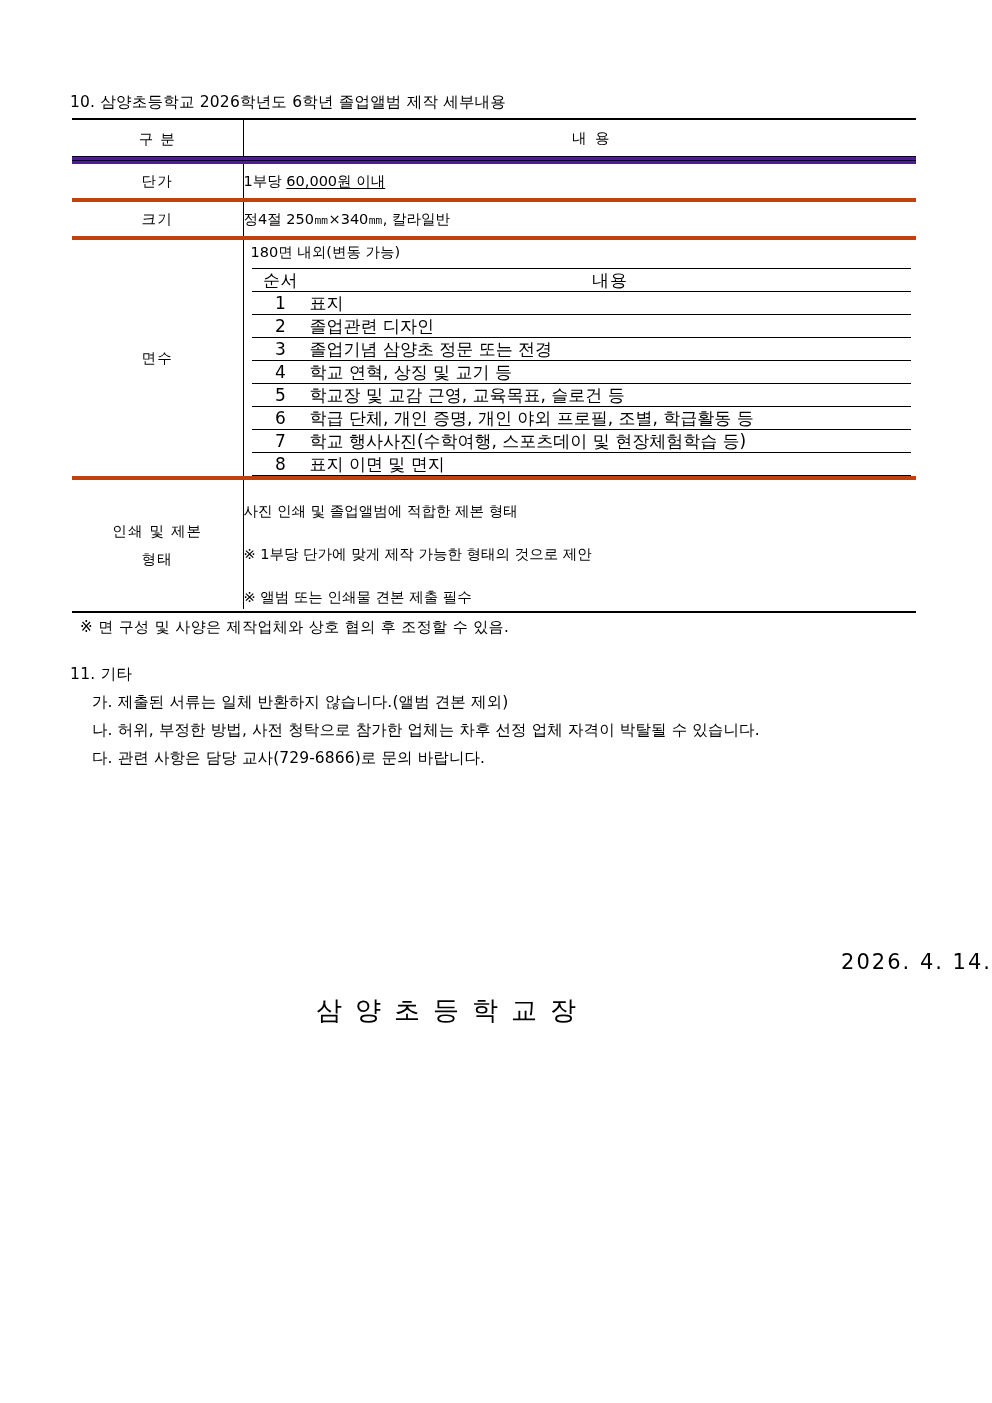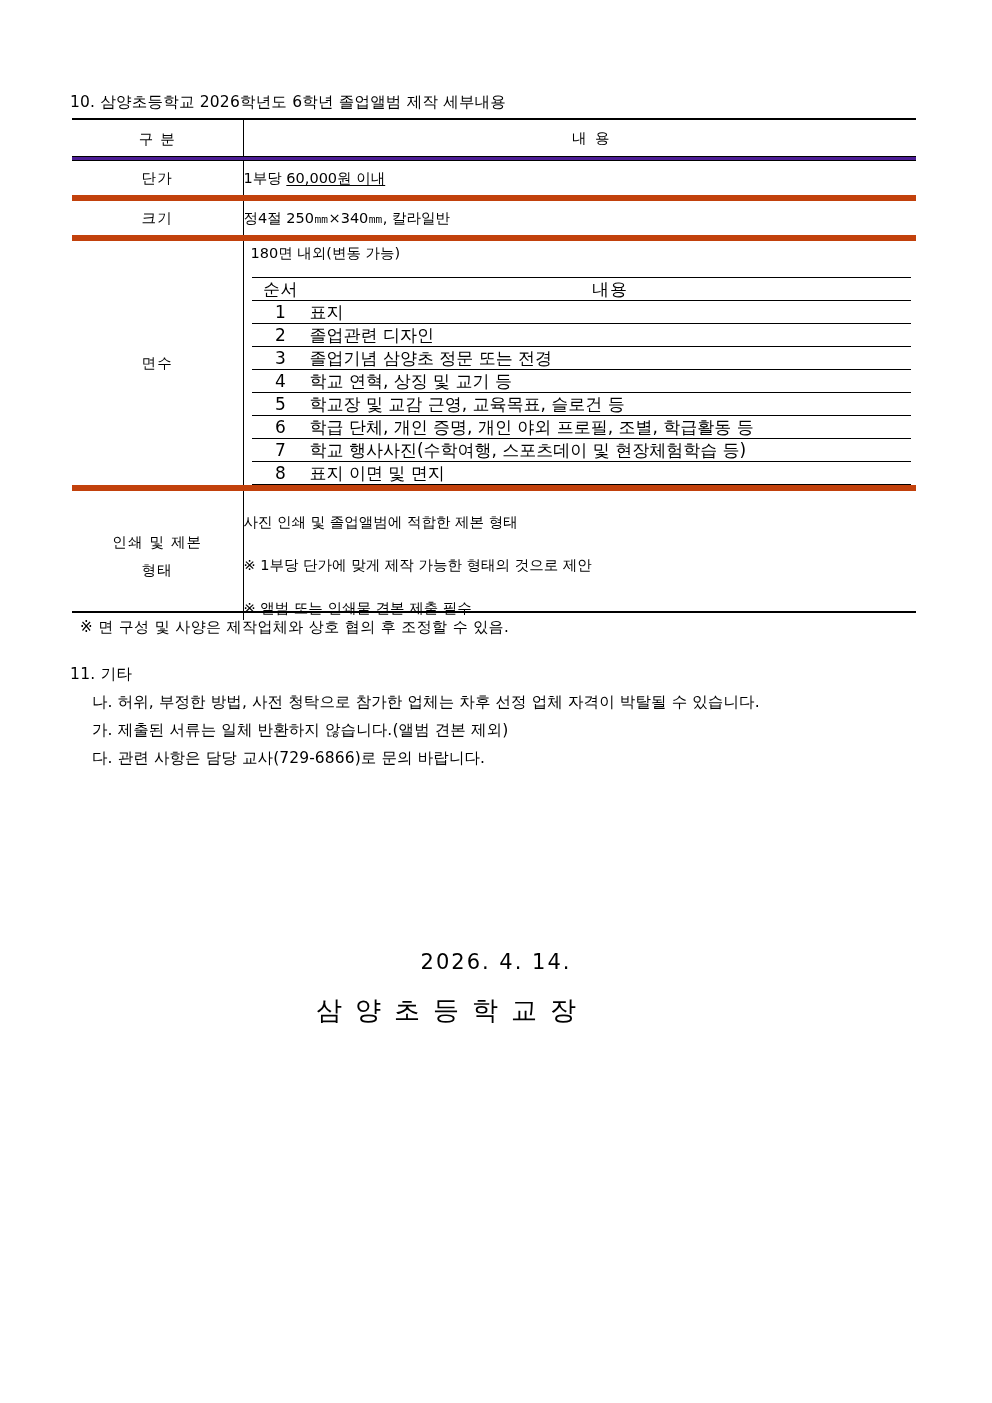--- a/index.html
+++ b/index.html
@@ -48,37 +48,37 @@
   .main-table td {
     padding: 0;
     vertical-align: middle;
     border: none;
   }
   .col-label { width: 171px; }
   .col-body  { width: 673px; }
 
   .thead-row td {
     border-top: 2.5px solid #000;
-    border-bottom: 4px solid #4c1d95;
+    border-bottom: 7px solid #4c1d95;
     height: 37px;
   }
   .thead-row td.col-body { border-left: 1px solid #000; padding-left: 24px; }
   
   .dbl-rule {
     position: absolute;
     left: 72px;
     top: 156px;
     width: 844px;
     height: 3px;
     border-top: 1px solid #000;
     border-bottom: 1px solid #000;
   }
 
   .body-row td {
-    border-top: 6px solid #c2410c;
+    border-top: 4px solid #c2410c;
     height: 34px;
   }
   .body-row td.col-body { border-left: 1px solid #000; }
   .body-row.first-body td { border-top: none; }
 
   .bottom-rule {
     position: absolute;
     left: 72px;
     top: 611px;
     width: 844px;
@@ -103,21 +103,21 @@
     text-align: center;
     letter-spacing: 2px;
     padding-right: 330px;
   }
 
   
   .pages-cell { padding-top: 5px; padding-bottom: 6px; }
   .pages-intro {
     padding-left: 7px;
     line-height: 24px;
-    margin-bottom: 12px;
+    margin-bottom: 4px;
   }
   .inner-table {
     border-collapse: collapse;
     table-layout: fixed;
     width: 659px;
     margin-left: 8px;
     font-size: 17px;
   }
   .inner-table td {
     padding: 0 0 0 4px;
@@ -167,21 +167,21 @@
     white-space: nowrap;
     letter-spacing: 0.1px;
   }
 
   
   .sign-date {
     position: absolute;
     left: 0;
     top: 950px;
     width: 992px;
-    text-align: center;
+    text-align: right;
     font-size: 21px;
     letter-spacing: 2px;
   }
   .sign-name {
     position: absolute;
     left: 0;
     top: 993px;
     width: 892px;
     text-align: center;
     font-size: 26px;
@@ -285,21 +285,21 @@
     </tbody>
   </table>
 
   <div class="dbl-rule"></div>
   <div class="bottom-rule"></div>
 
   <div class="table-note">※ 면 구성 및 사양은 제작업체와 상호 협의 후 조정할 수 있음.</div>
 
   <div class="section11">
     <div class="s11-title">11. 기타</div>
+    <div class="s11-item">가. 제출된 서류는 일체 반환하지 않습니다.(앨범 견본 제외)</div>
     <div class="s11-item">나. 허위, 부정한 방법, 사전 청탁으로 참가한 업체는 차후 선정 업체 자격이 박탈될 수 있습니다.</div>
-    <div class="s11-item">가. 제출된 서류는 일체 반환하지 않습니다.(앨범 견본 제외)</div>
     <div class="s11-item">다. 관련 사항은 담당 교사(729-6866)로 문의 바랍니다.</div>
   </div>
 
   <div class="sign-date">2026. 4. 14.</div>
   <div class="sign-name">삼양초등학교장</div>
 
 </div>
 
 </body></html>

